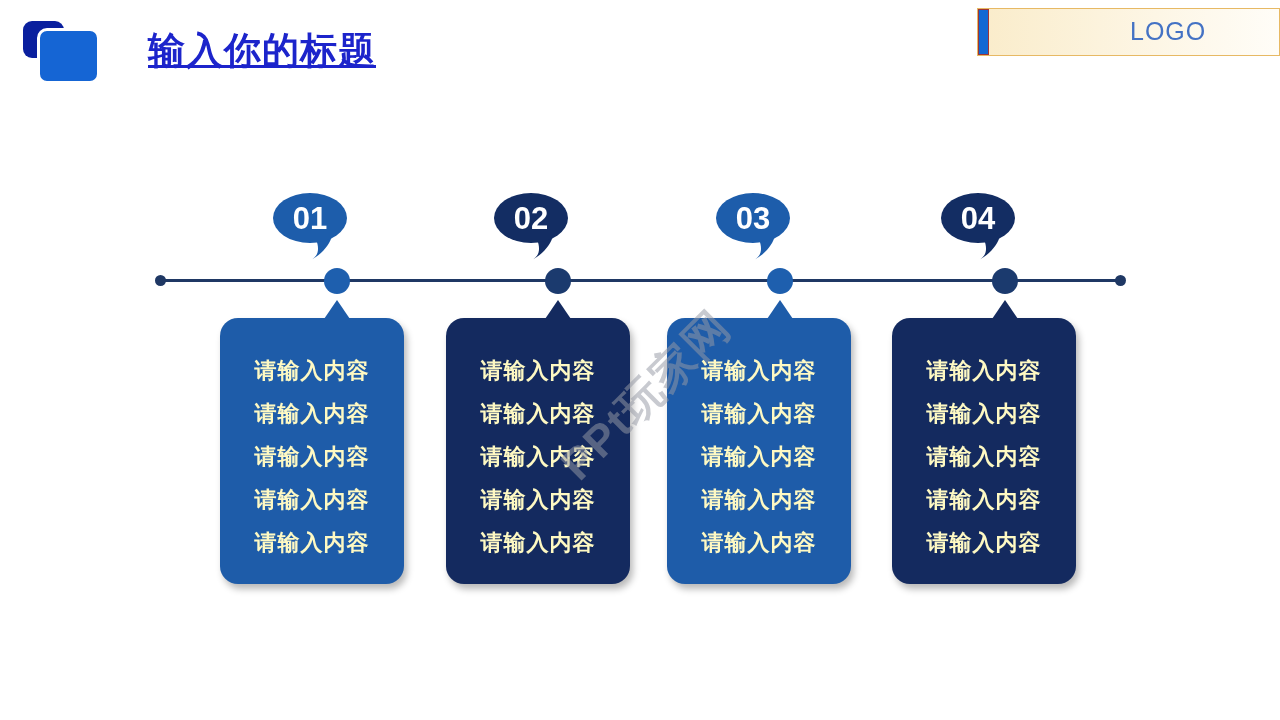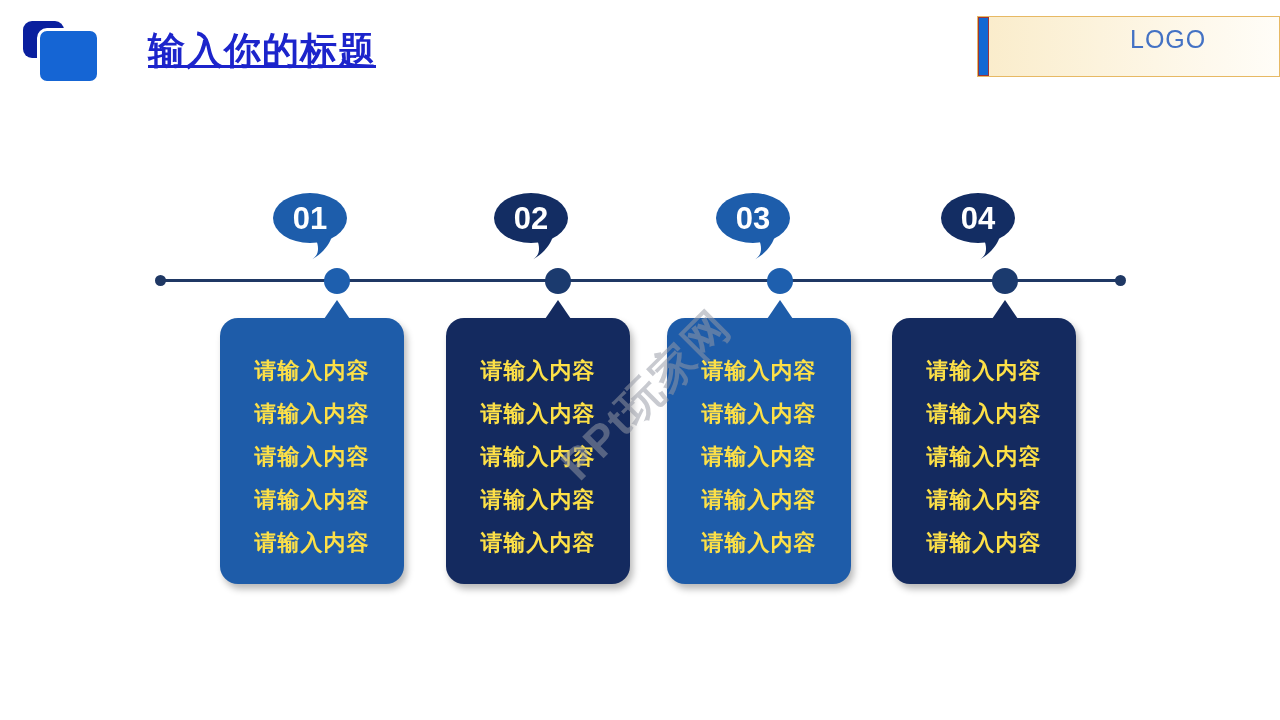--- a/index.html
+++ b/index.html
@@ -20,21 +20,21 @@
   .title-icon-front{
     position:absolute;left:37px;top:28px;width:57px;height:50px;
     background:#1565d4;border-radius:10px;border:3px solid #ffffff;
   }
   .slide-title{
     position:absolute;left:148px;top:26px;
     font-size:37px;font-weight:bold;color:#1c24cb;
     letter-spacing:1px;white-space:nowrap;text-decoration:underline;
   }
   .logo-box{
-    position:absolute;left:977px;top:16px;width:303px;height:61px;
+    position:absolute;left:977px;top:8px;width:303px;height:48px;
     background:linear-gradient(to right,#faecca,#fffdf8);
     border:1px solid #e7b964;box-sizing:border-box;padding-left:24px;
   }
   .logo-bar{
     position:absolute;left:0;top:0;bottom:0;width:11px;
     background:#1268d3;border:1px solid #a03434;box-sizing:border-box;
   }
   .logo-text{
     position:absolute;left:152px;top:8px;
     font-size:25px;color:#4472c4;letter-spacing:1px;
@@ -76,21 +76,21 @@
     width:0;height:0;
     border-left:13px solid transparent;
     border-right:13px solid transparent;
     border-bottom:19px solid #000;
   }
   .card.light .pointer{border-bottom-color:#1e5ca9;}
   .card.dark  .pointer{border-bottom-color:#142a5f;}
   .card .lines{padding-top:31px;}
   .card .line{
     height:43px;line-height:43px;text-align:center;
-    color:#fde047;font-size:22px;font-weight:600;
+    color:#fef9c3;font-size:22px;font-weight:600;
     letter-spacing:1px;white-space:nowrap;
   }
 
   
   .watermark{
     position:absolute;left:525px;top:345px;width:280px;height:50px;
     transform:rotate(-45deg);
     font-size:44px;font-weight:bold;letter-spacing:2px;
     color:rgba(150,154,165,0.52);
     z-index:10;pointer-events:none;white-space:nowrap;

